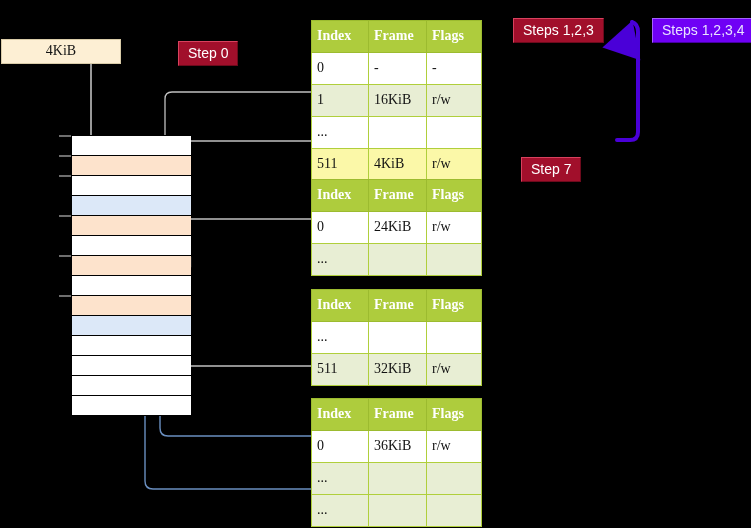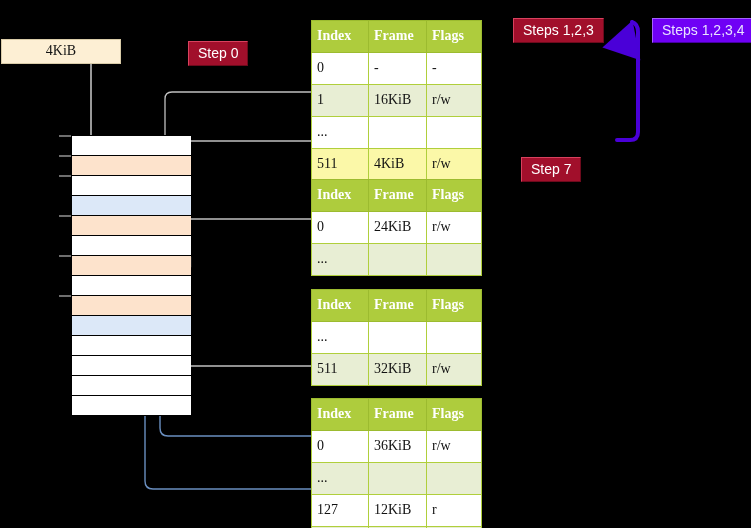--- a/index.html
+++ b/index.html
@@ -173,21 +173,21 @@
 
     <g>
       <path d="M617,140 L630,140 Q638,140 638,132 L638,32 Q638,24 632,22" stroke="#4a00d8" stroke-width="4" fill="none" stroke-linecap="round" marker-end="url(#mk-purple)"></path>
     </g>
   </svg>
 
   <div class="kib-box" style="left:1px; top:39px; width:120px;">
     <span>4KiB</span>
   </div>
 
-  <div class="badge badge-red" style="left:188px; top:41px;text-align:right;">
+  <div class="badge badge-red" style="left:178px; top:41px;text-align:right;">
     <span>Step 0</span>
   </div>
 
   <div class="badge badge-red" style="left:513px; top:18px;">
     <span>Steps 1,2,3</span>
   </div>
 
   <div class="badge badge-blue" style="left:652px; top:18px;">
     <span>Steps 1,2,3,4</span>
   </div>
@@ -305,25 +305,20 @@
           <tr class="row-white">
             <td class="c-index">0</td>
             <td class="c-frame">36KiB</td>
             <td class="c-flags">r/w</td>
           </tr>
           <tr class="row-tint">
             <td class="c-index">...</td>
             <td class="c-frame"></td>
             <td class="c-flags"></td>
           </tr>
-          <tr class="row-white">
-            <td class="c-index">127</td>
-            <td class="c-frame">12KiB</td>
-            <td class="c-flags">r</td>
-          </tr>
           <tr class="row-tint">
             <td class="c-index">...</td>
             <td class="c-frame"></td>
             <td class="c-flags"></td>
           </tr>
         </tbody>
       </table>
     </div>
 
 <div class="tick" style="top: 135px; position: absolute;"></div>

